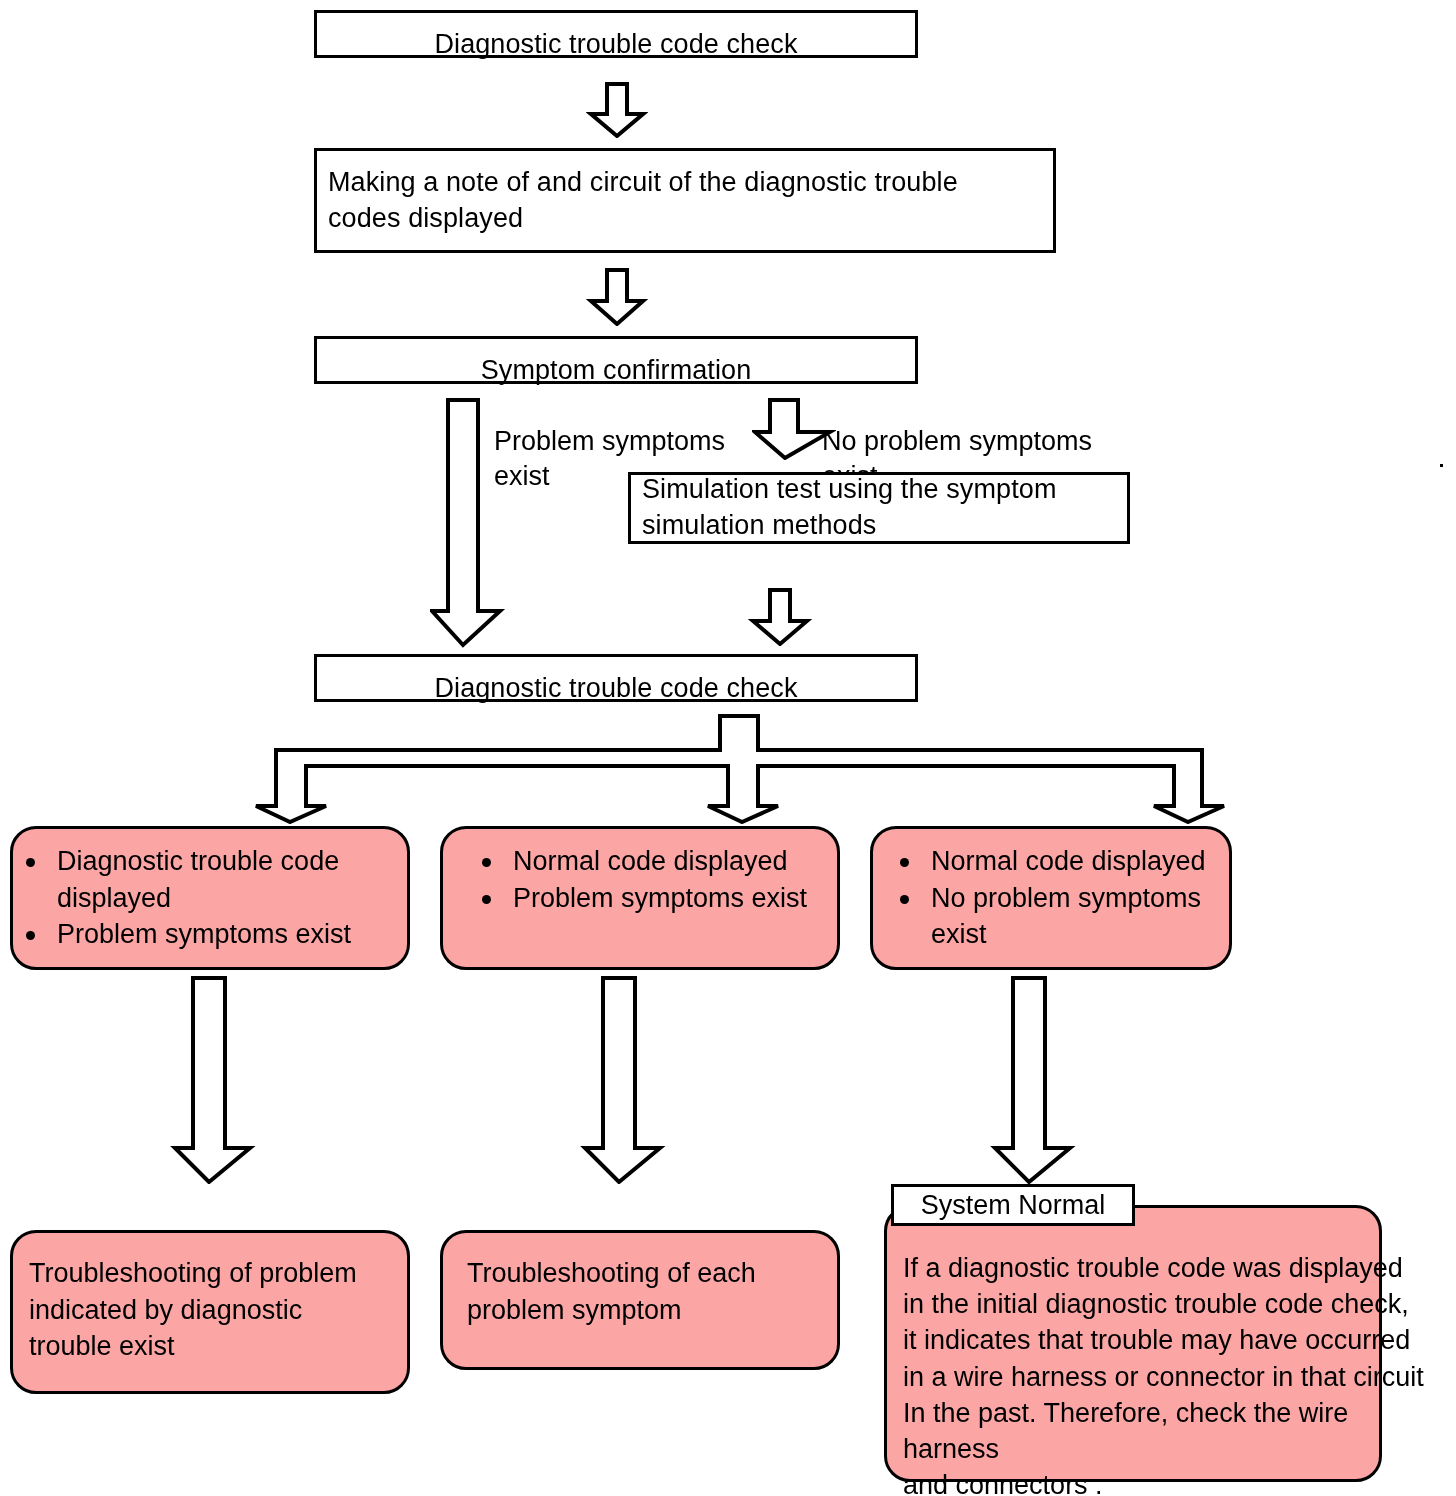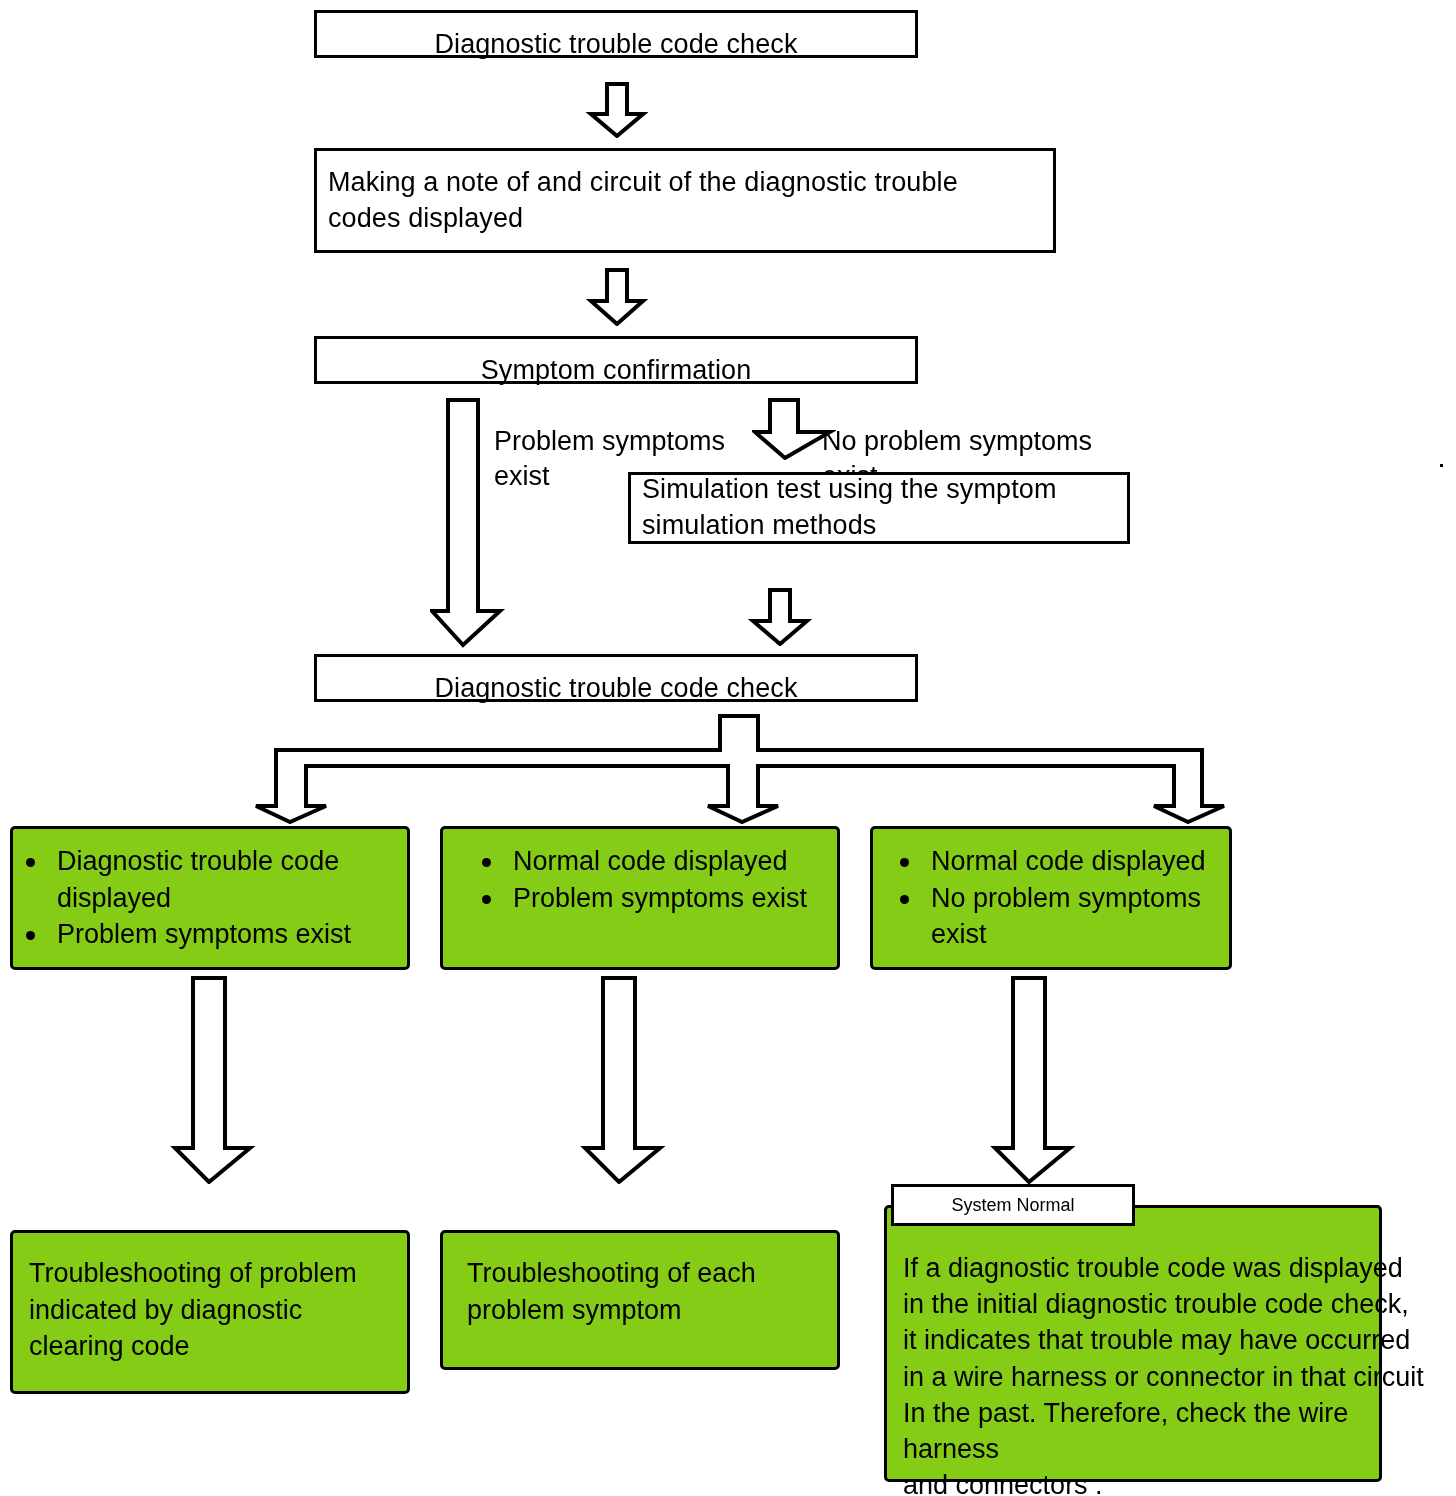--- a/index.html
+++ b/index.html
@@ -41,22 +41,22 @@
   }
   .rect-box.padded .txt {
     padding-left: 11px;
     padding-right: 8px;
   }
 
   .round-box {
     position: absolute;
     box-sizing: border-box;
     border: 3px solid #000;
-    border-radius: 5px;
-    background: #84cc16;
+    border-radius: 26px;
+    background: #fca5a5;
   }
   .round-box .txt {
     font-size: 27px;
     line-height: 1.36;
     white-space: pre-line;
   }
 
   
   ul.bullets {
     list-style: none;
@@ -116,21 +116,21 @@
 
   
   .tab-label {
     position: absolute;
     box-sizing: border-box;
     border: 3px solid #000;
     background: #fff;
     display: flex;
     align-items: center;
     justify-content: center;
-    font-size: 18px;
+    font-size: 27px;
     z-index: 5;
   }
 
   .sysnormal-body {
     position: absolute;
     font-size: 27px;
     line-height: 1.34;
     white-space: pre-line;
   }
   .small-dot {
@@ -273,21 +273,21 @@
 
   <div class="arrow" style="left:990px; top:976px; width:90px; height:208px;">
     <svg viewBox="0 0 90 208" width="90" height="208">
       <polygon points="23,2 55,2 55,172 80,172 39,206 5,172 23,172"></polygon>
     </svg>
   </div>
 
   <div class="round-box" style="left:10px; top:1230px; width:400px; height:164px;">
     <div class="txt" style="padding:22px 16px 0 16px;">Troubleshooting of problem
 indicated by diagnostic
-clearing code</div>
+trouble exist</div>
   </div>
 
   <div class="round-box" style="left:440px; top:1230px; width:400px; height:140px;">
     <div class="txt" style="padding:22px 16px 0 24px;">Troubleshooting of each
 problem symptom</div>
   </div>
 
   <div class="round-box" style="left:884px; top:1205px; width:498px; height:277px;">
     <div class="sysnormal-body" style="left:16px; top:42px; width:540px;">If a diagnostic trouble code was displayed
 in the initial diagnostic trouble code check,

